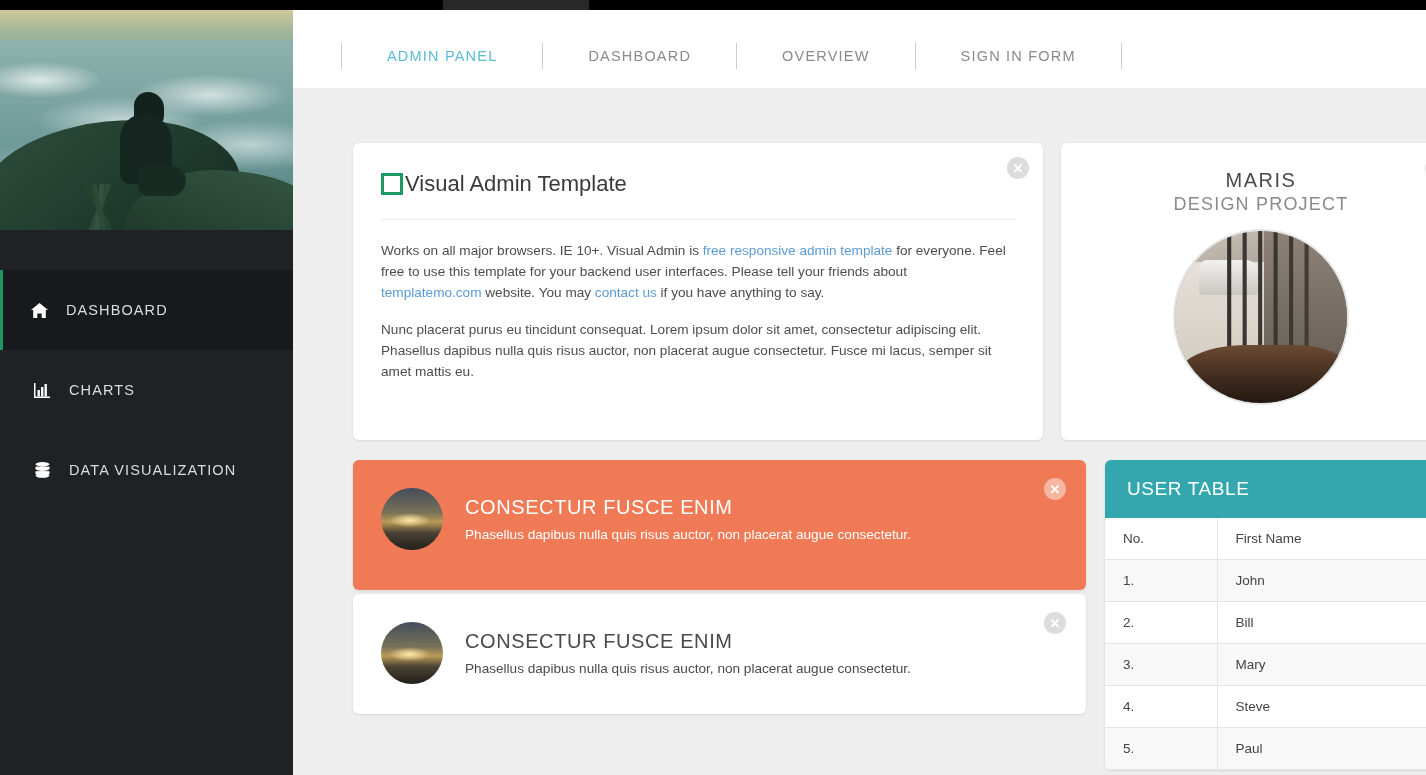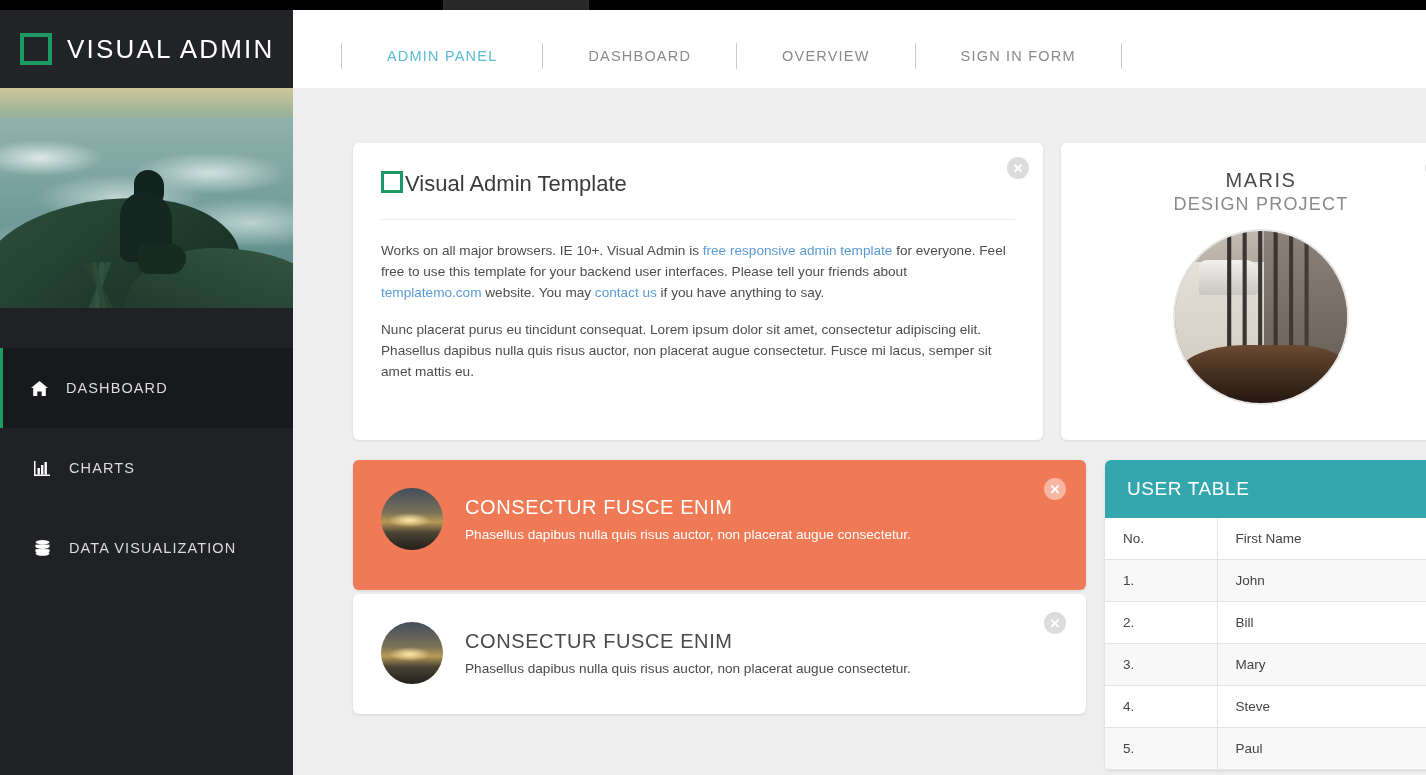--- a/index.html
+++ b/index.html
@@ -142,21 +142,21 @@
   }
 
   .closebtn {
     position: absolute; width: 22px; height: 22px; border-radius: 50%;
     background: #dcdcdc; display: flex; align-items: center; justify-content: center;
     color: #fff; font-size: 13px; line-height: 1; cursor: pointer; font-weight: bold;
   }
 
   
   #card-welcome { left: 60px; top: 55px; width: 690px; height: 297px; }
-  #welcome-head { display: flex; padding: 28px 16px 0 28px; }
+  #welcome-head { display: flex; align-items: center; padding: 28px 16px 0 28px; }
   #welcome-mark { width: 22px; height: 22px; border: 3px solid #1e9963; flex: 0 0 auto; }
   #welcome-title { font-size: 22px; color: #3a3a3a; font-weight: 400; margin-left: 2px; }
   #welcome-rule { height: 1px; background: #eaeaea; margin: 22px 28px 0 28px; }
   #welcome-body { padding: 20px 34px 0 28px; }
   #welcome-body p {
     font-size: 13.6px; color: #4d4d4d; line-height: 1.55; margin-bottom: 16px;
   }
   #welcome-body a { color: #5b9bd5; text-decoration: none; }
 
   
@@ -252,24 +252,20 @@
 </style>
 </head>
 <body>
 
 <div id="browser-band">
   <div id="browser-band-tab"></div>
 </div>
 
 <div id="sidebar">
 
-  <div id="brand">
-    <div id="brand-mark"></div>
-    <div id="brand-title">VISUAL ADMIN</div>
-  </div>
 
   <div id="sidebar-hero">
     <div class="hero-sky"></div>
     <div class="hero-clouds"></div>
     <div class="hero-rock"></div>
     <div class="hero-rock2"></div>
     <div class="hero-figure">
       <div class="head"></div>
         <div class="body"></div>
         <div class="legs"></div>

